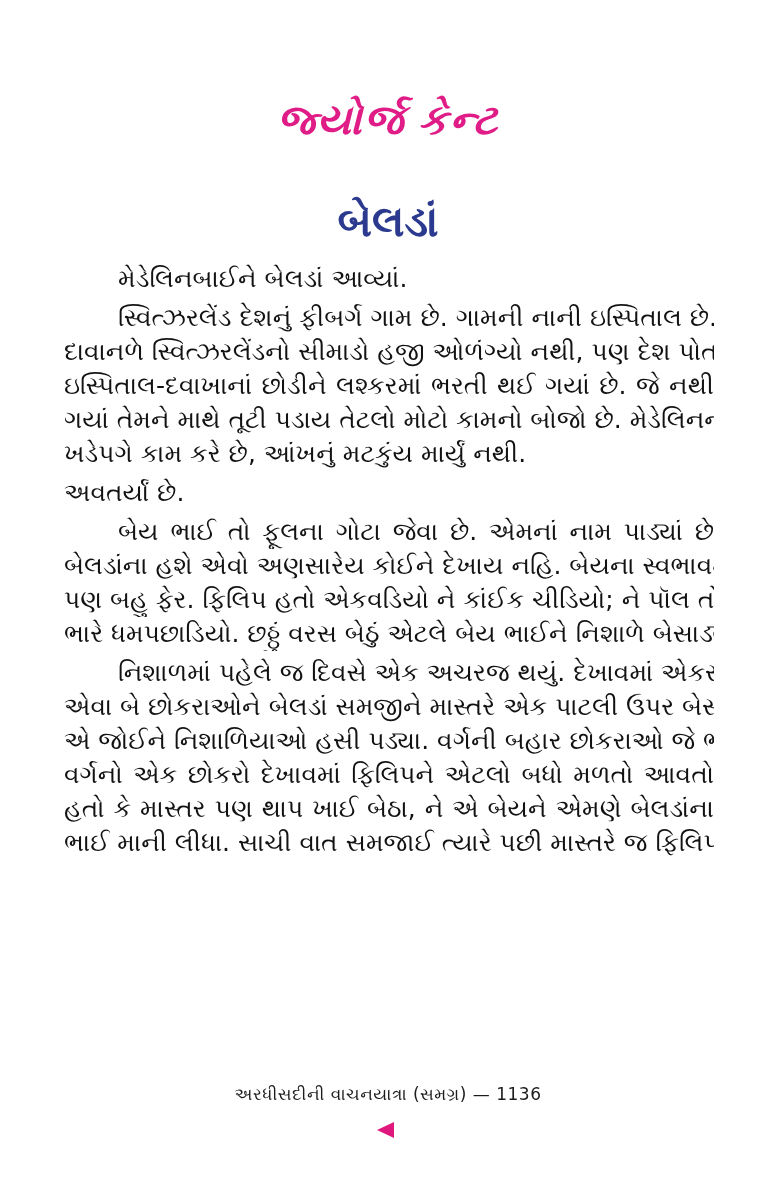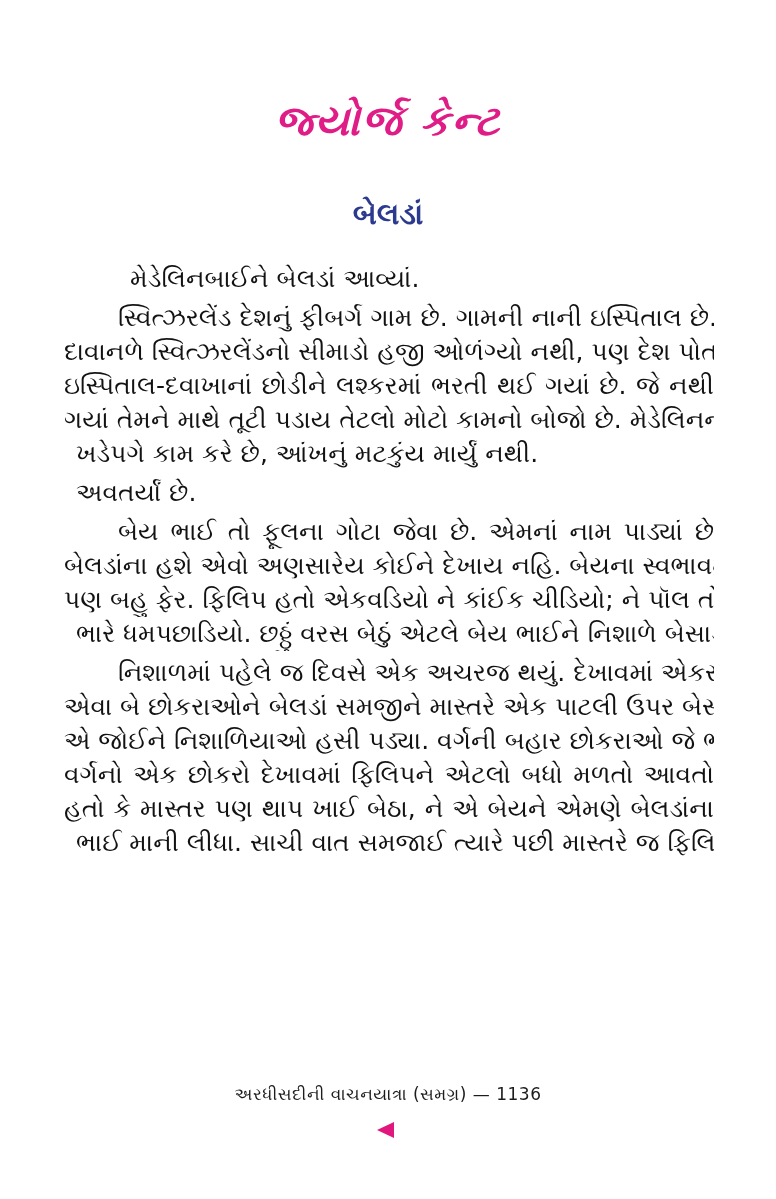--- a/index.html
+++ b/index.html
@@ -15,28 +15,29 @@
     position: absolute;
     top: 96px;
     left: 0;
     width: 100%;
     text-align: center;
     font-size: 42px;
     font-weight: bold;
     font-style: italic;
     letter-spacing: 2px;
     color: #E01C86;
+    font-family: Liberation Serif, serif;
   }
   .story-title {
     position: absolute;
     top: 196px;
     left: 0;
     width: 100%;
     text-align: center;
-    font-size: 30px;
+    font-size: 43px;
     font-weight: bold;
     color: #2B3A8F;
   }
   .article-body {
     position: absolute;
     top: 262px;
     left: 64px;
     width: 650px;
     color: #121212;
     font-size: 25px;
@@ -47,21 +48,20 @@
     height: 34px;
     line-height: 34px;
     text-align: justify;
     text-align-last: justify;
     overflow: hidden;
     white-space: nowrap;
   }
   .line.last {
     text-align: right;
     text-align-last: left;
-    margin-left: 12px;
   }
   .line.indent { text-indent: 54px; }
   .footer-caption {
     position: absolute;
     top: 1064px;
     left: 0;
     width: 100%;
     text-align: center;
     font-size: 17px;
     color: #1c1c1c;

